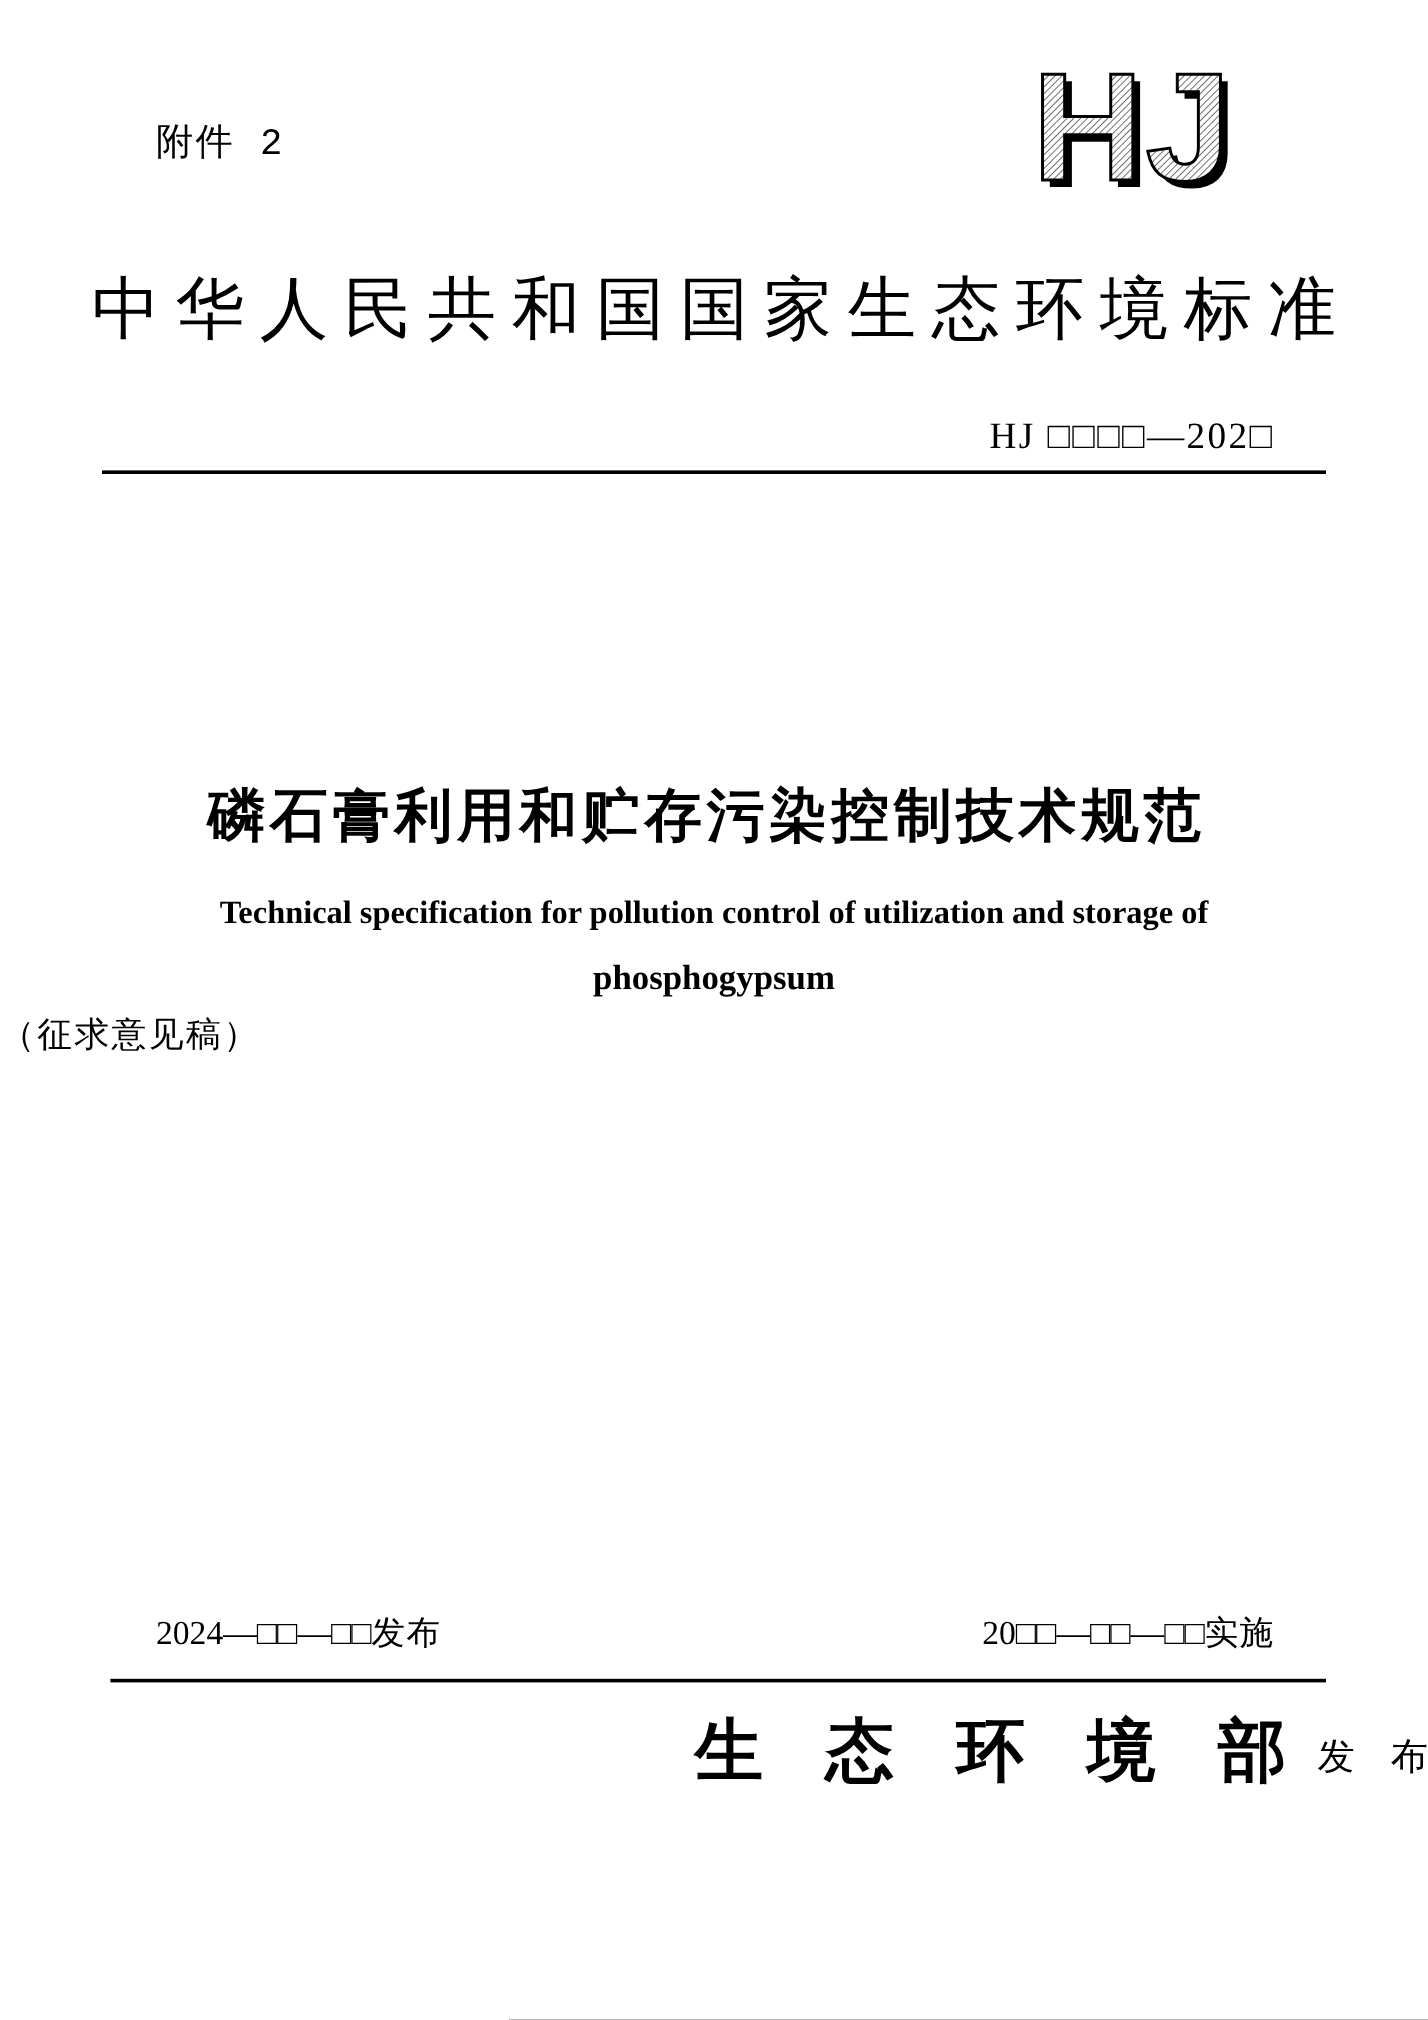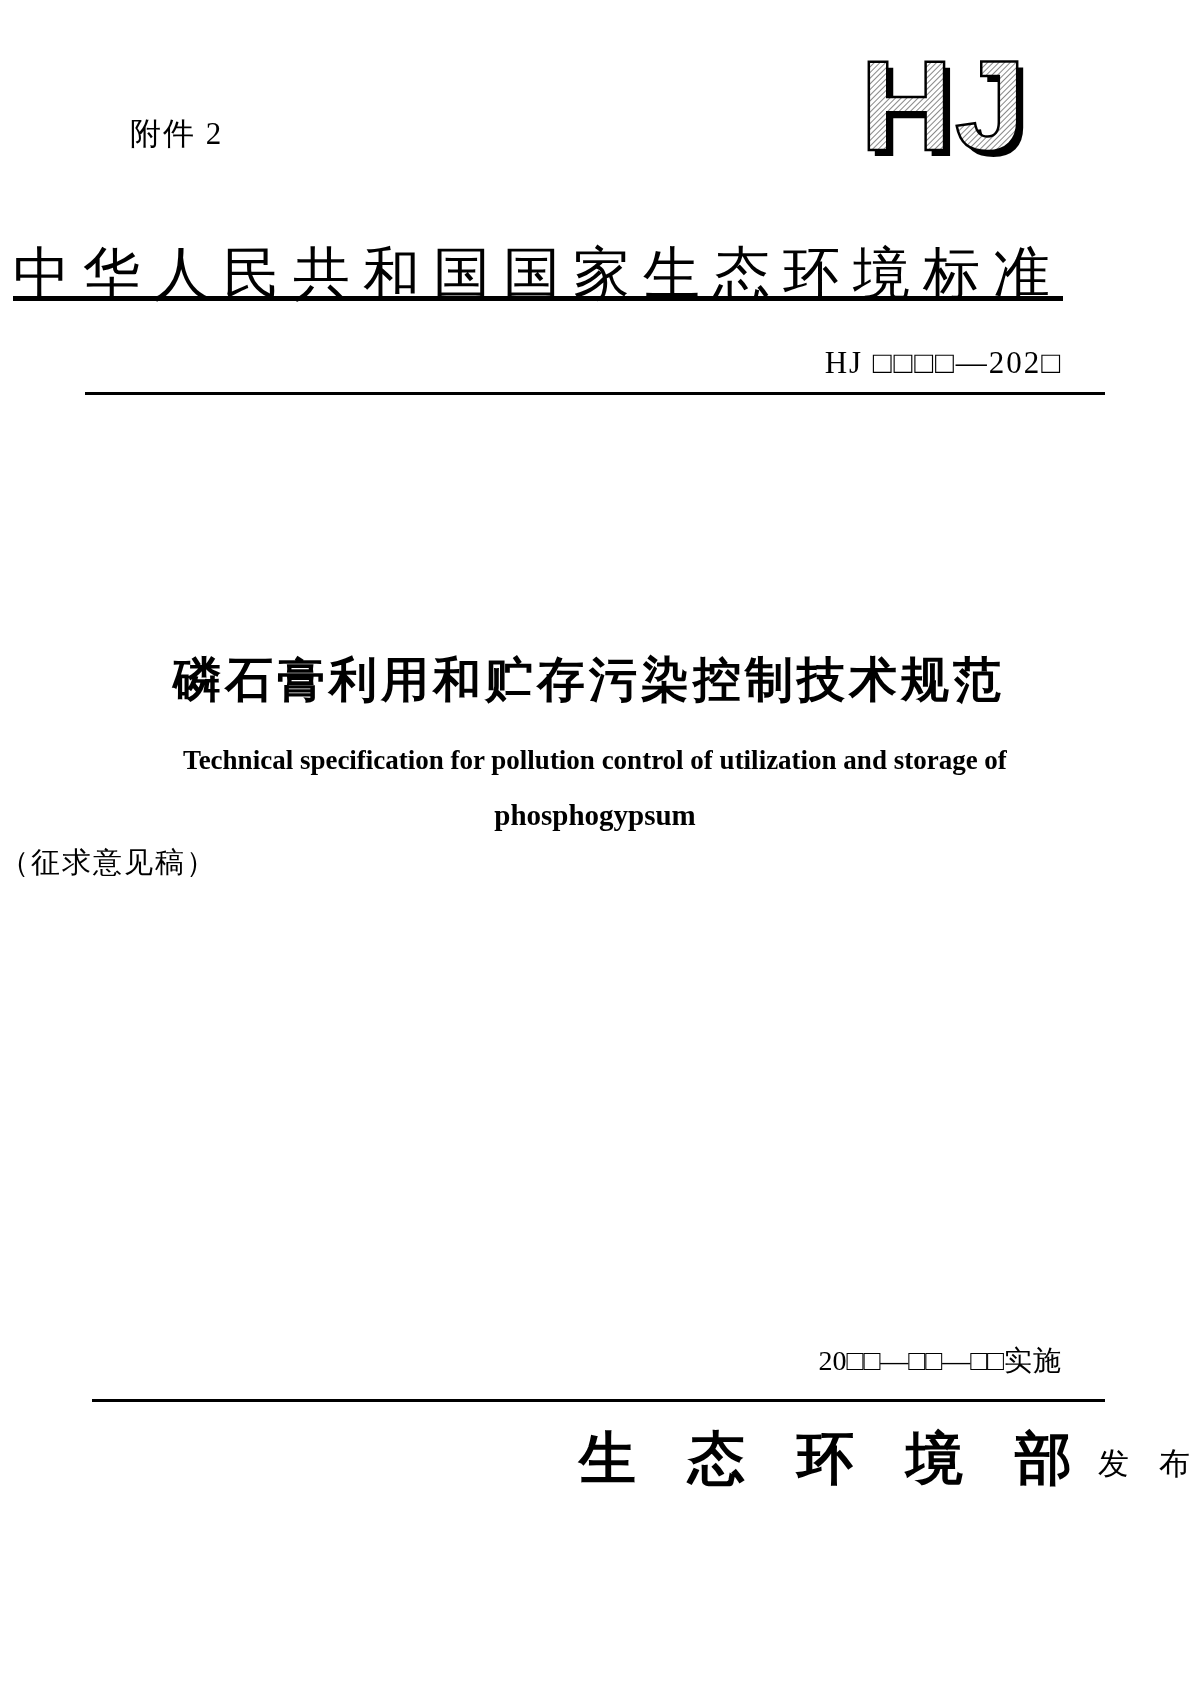--- a/index.html
+++ b/index.html
@@ -15,49 +15,49 @@
     background: #ffffff;
     color: #000000;
     overflow: hidden;
     font-family: "Liberation Serif", "DejaVu Serif", serif;
   }
 
   
   .attachment {
     position: absolute;
     left: 130px;
-    top: 113px;
+    top: 97px;
     font-size: 31px;
-    font-family: Liberation Serif, serif;
+    font-family: Liberation Mono, monospace;
     letter-spacing: 2px;
     white-space: nowrap;
   }
 
   
   .hj-logo {
     position: absolute;
     left: 832px;
     top: 42px;
     width: 230px;
     height: 140px;
   }
 
   
   .heading {
     position: absolute;
     left: 0;
     right: 0;
-    top: 236px;
+    top: 220px;
+    text-align: center;
     font-size: 57px;
     font-family: "Liberation Sans", "DejaVu Sans", sans-serif;
     font-weight: 400;
     letter-spacing: 13px;
     text-indent: 13px;
     white-space: nowrap;
-    text-decoration: underline;
   }
 
   
   .std-number {
     position: absolute;
     right: 128px;
     top: 333px;
     font-size: 31px;
     letter-spacing: 2px;
     white-space: nowrap;
@@ -183,20 +183,23 @@
   <div class="rule rule-top"></div>
 
   <div class="title-cn">磷石膏利用和贮存污染控制技术规范</div>
 
   <div class="title-en line2">phosphogypsum</div>
 
   <div class="title-en line1">Technical specification for pollution control of utilization and storage of</div>
 
   <div class="draft-note">（征求意见稿）</div>
 
+  <div class="date-left">
+    <span>2024—□□—□□</span><span class="date-suffix">发布</span>
+  </div>
 
   <div class="date-right">
     <span>20□□—□□—□□</span><span class="date-suffix">实施</span>
   </div>
 
   <div class="rule rule-bottom"></div>
 
   <div class="issuer-row">
     <span class="issuer-name">生态环境部</span>
     <span class="issuer-action">发布</span>

